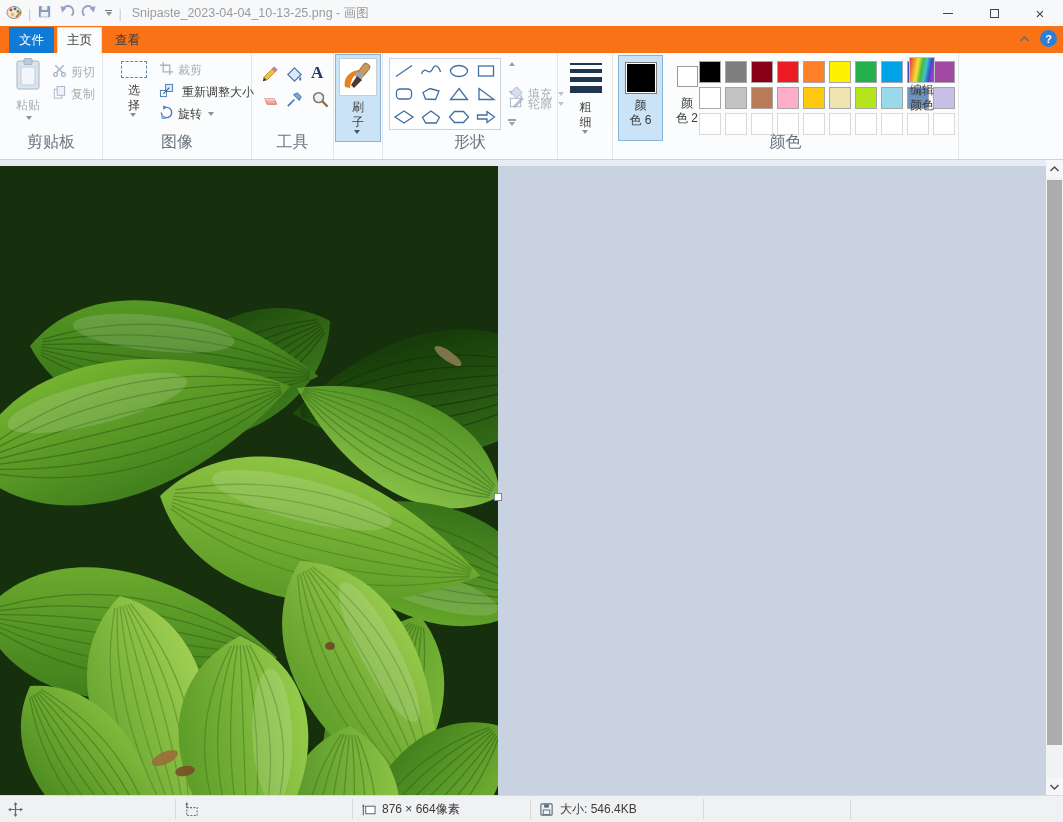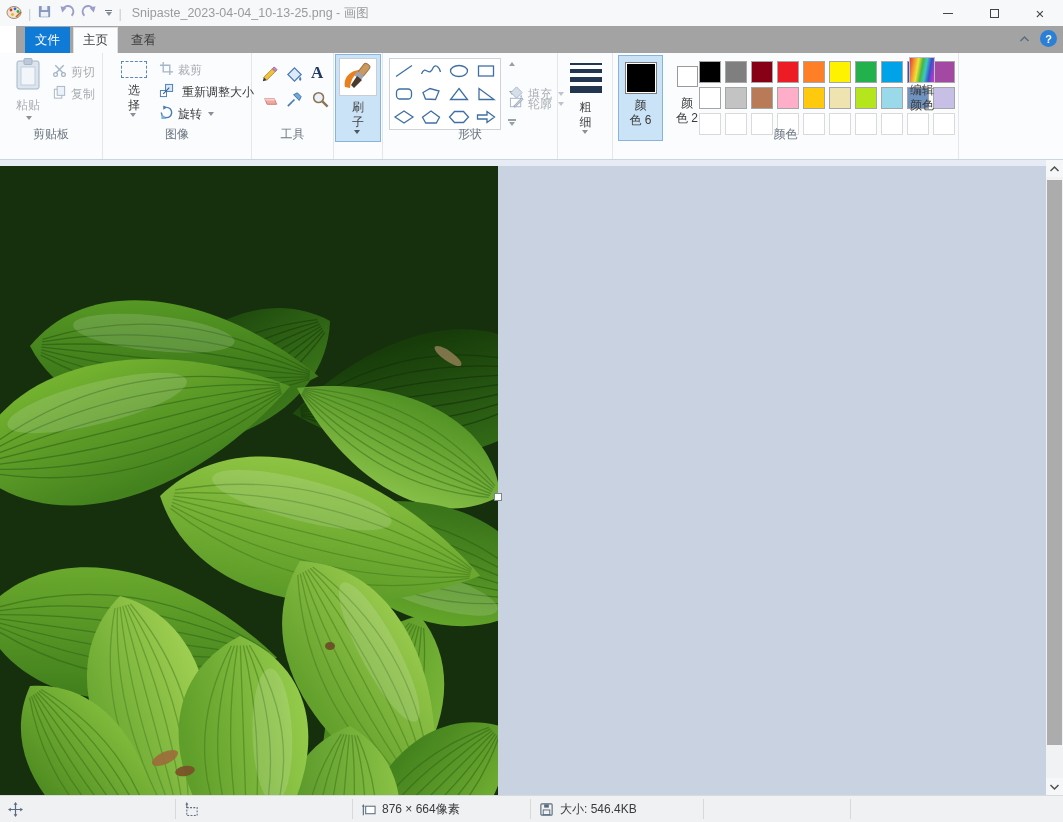--- a/index.html
+++ b/index.html
@@ -12,33 +12,33 @@
   .qat { display:flex; align-items:center; gap:6px; padding-left:6px; }
   .qat-sep { color:#C9CCD2; font-size:13px; }
   .title-text { margin-left:10px; color:#9B9B9B; font-size:12.5px; white-space:nowrap; }
   .win-controls { position:absolute; right:0; top:0; height:26px; display:flex; }
   .win-btn { width:46px; height:26px; display:flex; align-items:center; justify-content:center; color:#444; }
   .min-glyph { width:10px; height:1px; background:#444; display:block; }
   .max-glyph { width:9px; height:9px; border:1px solid #444; display:block; }
   .close-glyph { font-size:15px; line-height:1; color:#444; }
 
   
-  .tabrow { position:absolute; top:26px; left:16px; right:0; height:27px; background:#a3a3a3; }
+  .tabrow { position:absolute; top:26px; left:0; right:0; height:27px; background:#f97316; }
   .tab { position:absolute; top:1px; height:26px; display:flex; align-items:center; justify-content:center; font-size:12.5px; }
   .tab-file { left:9px; width:45px; background:#0F7BD7; color:#fff; }
   .tab-home { left:57px; width:45px; background:#FBFCFD; border:1px solid #DDE0E5; border-bottom:none; color:#3b3b3b; }
   .tab-view { left:105px; width:45px; color:#3b3b3b; }
   .tab-right { position:absolute; right:6px; top:4px; display:flex; align-items:center; gap:8px; }
   .collapse-btn { width:16px; height:16px; display:flex; align-items:center; justify-content:center; }
   .help-btn { width:17px; height:17px; border-radius:50%; background:#2D7FD6; color:#fff; font-weight:bold; font-size:11px; display:flex; align-items:center; justify-content:center; }
 
   
   .ribbon { position:absolute; top:53px; left:0; right:0; height:107px; background:#FBFCFD; border-bottom:1px solid #CBD4E0; display:flex; }
   .grp { position:relative; height:106px; border-right:1px solid #E4E6EA; flex:none; }
-  .grp-label { position:absolute; bottom:16px; left:0; width:100%; text-align:center; color:#6B7580; font-size:12px; }
+  .grp-label { position:absolute; bottom:6px; left:0; width:100%; text-align:center; color:#6B7580; font-size:16px; }
   .bigbtn { position:absolute; display:flex; flex-direction:column; align-items:center; }
   .v2 { text-align:center; line-height:15px; white-space:nowrap; }
   .v2 span { display:block; }
   .dis { color:#A8ADB3; }
   .caret { display:inline-block; width:0; height:0; border-left:3px solid transparent; border-right:3px solid transparent; border-top:4px solid currentColor; vertical-align:middle; margin-left:2px; }
   .caret-alone { border-top-color:#8a9097; }
   .smallrow { position:absolute; display:flex; align-items:center; gap:4px; white-space:nowrap; }
   .selbtn { background:#CBE3F6; border:1px solid #88B4DB; }
   .iconbox { background:#fff; border:1px solid #C9CED6; display:flex; align-items:center; justify-content:center; }
 

